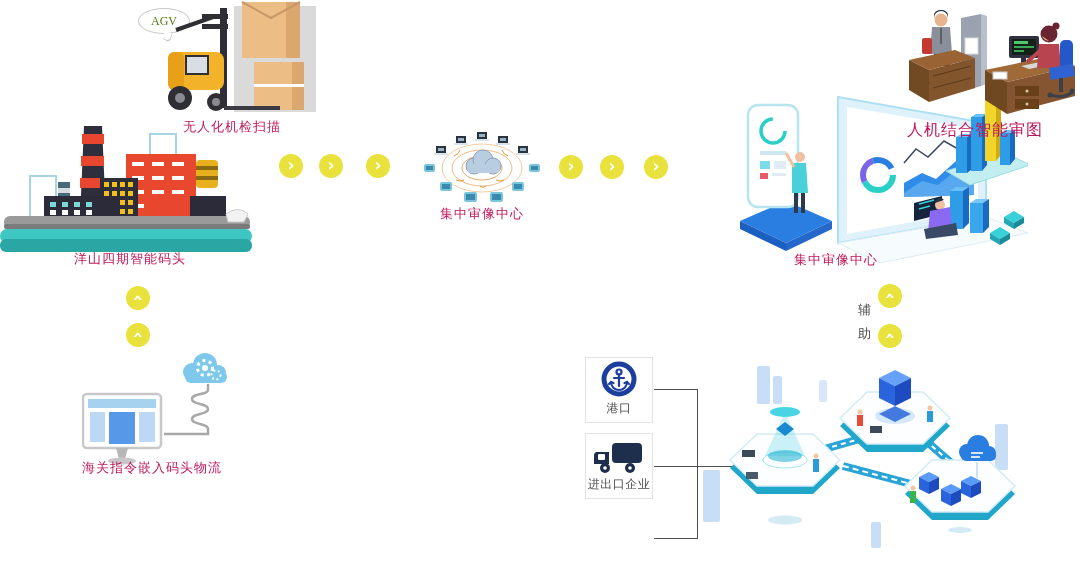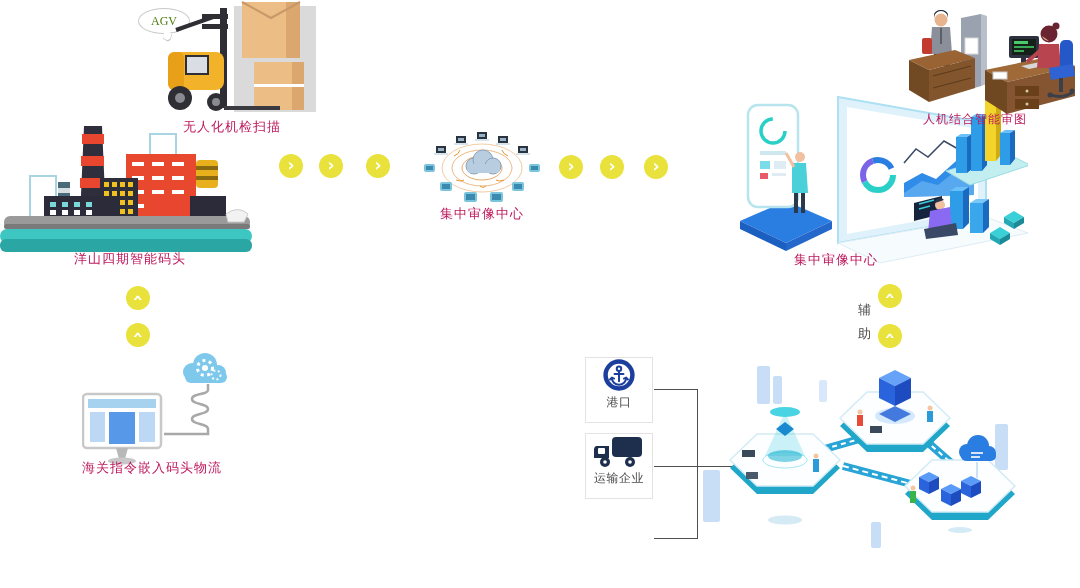--- a/index.html
+++ b/index.html
@@ -1,32 +1,32 @@
 <!DOCTYPE html>
 <html><head>
 <meta charset="utf-8">
 <style>
   html,body{margin:0;padding:0;background:#fff;}
   .stage{position:relative;width:1080px;height:588px;background:#ffffff;overflow:hidden;
          font-family:"Liberation Sans","DejaVu Sans",sans-serif;}
   .abs{position:absolute;}
   .lbl{position:absolute;font-size:13px;color:#be185d;text-align:center;letter-spacing:1px;line-height:1.2;}
-  .lbl-sm{font-size:12px;}
+  .lbl-sm{font-size:16px;margin-top:8px;}
   
   .arrow{position:absolute;width:24px;height:24px;border-radius:50%;background:#e9e13c;
          display:flex;align-items:center;justify-content:center;}
   .arrow span{color:#ffffff;font-weight:bold;font-size:17px;line-height:1;margin-top:-2px;
               font-family:"DejaVu Sans",sans-serif;}
   .arrow.up{transform:rotate(-90deg);}
   
   .cline{position:absolute;background:#4f4f4f;}
   
   .sbox{position:absolute;left:585px;width:68px;background:#ffffff;border:1px solid #e3e3e3;
         display:flex;flex-direction:column;align-items:center;justify-content:flex-end;
-        box-sizing:border-box;padding-bottom:11px;}
+        box-sizing:border-box;padding-bottom:5px;}
   .sbox .slabel{font-size:12px;color:#4a4a4a;letter-spacing:0.5px;white-space:nowrap;margin-top:2px;}
   
   .assist{position:absolute;left:858px;top:301px;display:flex;flex-direction:column;gap:6px;
           font-size:13px;color:#4a4a4a;}
   
   .agv{position:absolute;left:138px;top:8px;width:50px;height:24px;border:1.5px solid #c9c9c9;
        border-radius:50%;display:flex;align-items:center;justify-content:center;
        font-size:12px;color:#4d7c0f;font-family:"Liberation Serif","DejaVu Serif",serif;}
   .agv::after{content:"";position:absolute;left:24px;top:23px;width:8px;height:8px;
        border:1.5px solid #c9c9c9;border-top:none;border-left:none;background:#fff;
@@ -399,21 +399,21 @@
   <div class="sbox" style="top:433px;height:66px">
     <svg width="50" height="32" viewBox="0 0 50 32">
       <rect x="18" y="1" width="30" height="20" rx="4" fill="#1e2f4e"></rect>
       <path d="M2,10 h13 v12 h-15 v-9 a4,4 0 0 1 2,-3 z" fill="#1e2f4e"></path>
       <rect x="4" y="12" width="7" height="6" rx="1" fill="#ffffff"></rect>
       <circle cx="11" cy="26" r="5" fill="#1e2f4e"></circle>
         <circle cx="11" cy="26" r="1.8" fill="#ffffff"></circle>
       <circle cx="36" cy="26" r="5" fill="#1e2f4e"></circle>
         <circle cx="36" cy="26" r="1.8" fill="#ffffff"></circle>
     </svg>
-    <div class="slabel">运输企业</div>
+    <div class="slabel">进出口企业</div>
   </div>
 
 
   <div class="cline" style="left:654px;top:389px;width:44px;height:1px"></div>
   <div class="cline" style="left:654px;top:466px;width:44px;height:1px"></div>
   <div class="cline" style="left:654px;top:538px;width:44px;height:1px"></div>
   <div class="cline" style="left:697px;top:389px;width:1px;height:150px"></div>
   <div class="cline" style="left:698px;top:466px;width:44px;height:1px"></div>
 
   <svg class="abs" style="left:695px;top:352px" width="330" height="200" viewBox="0 0 330 200">

